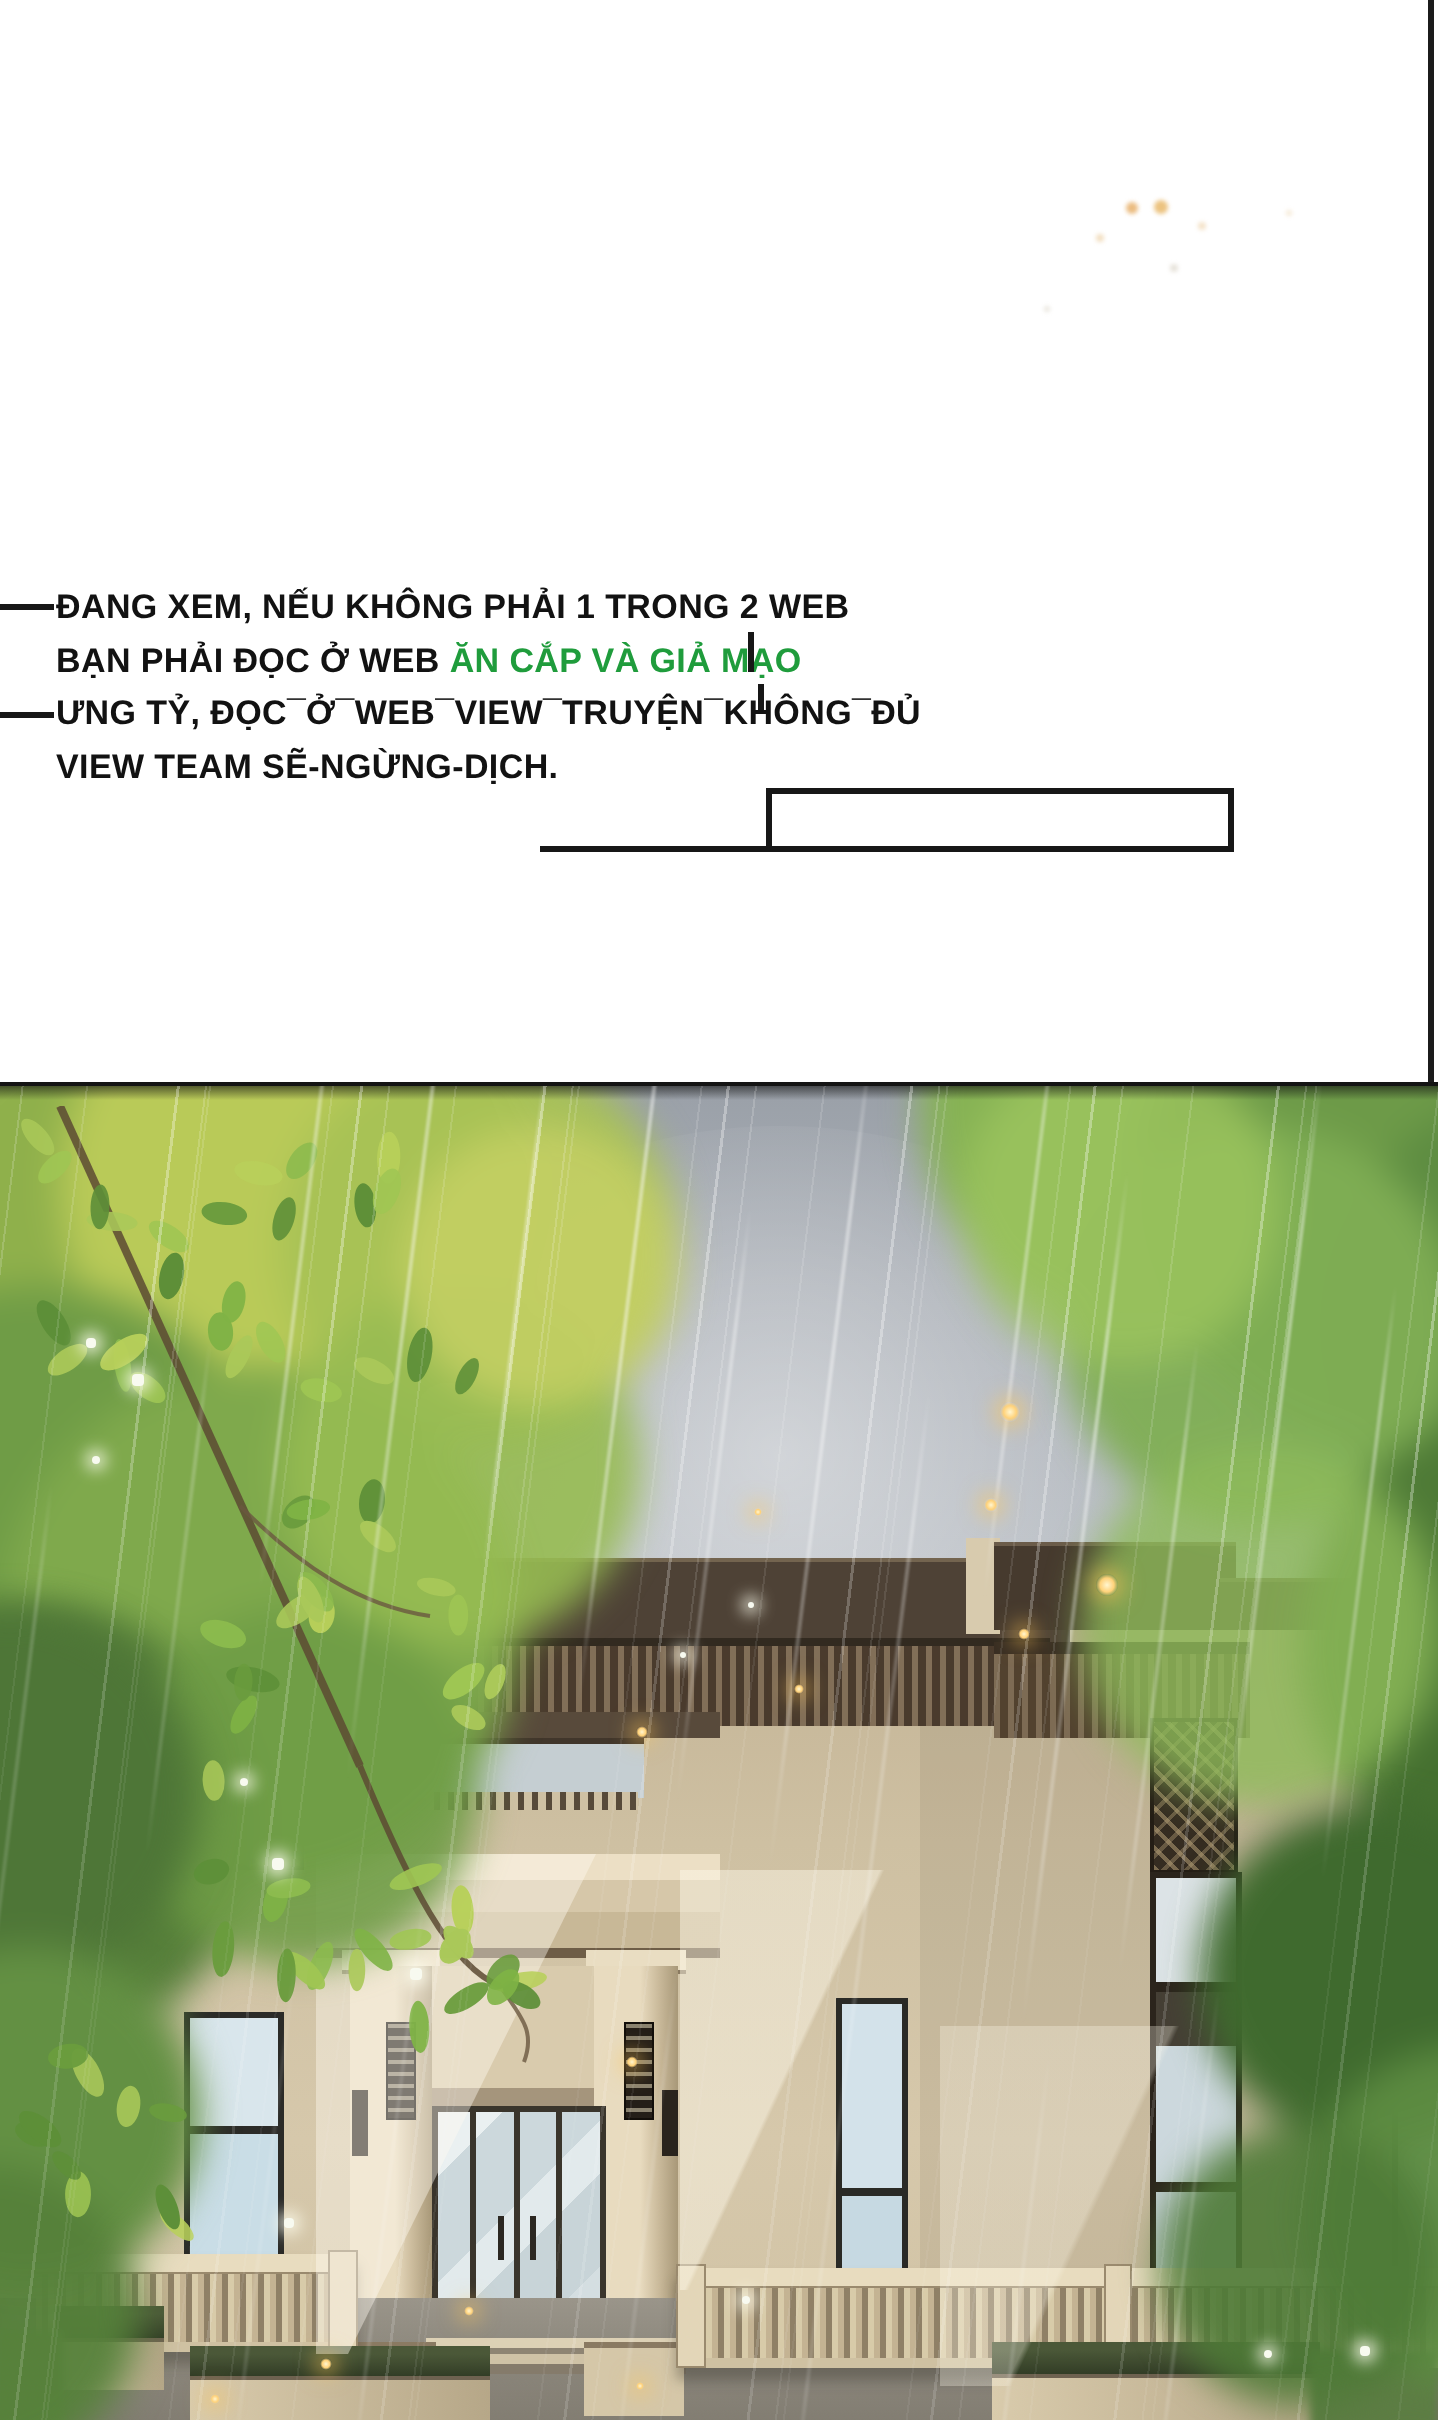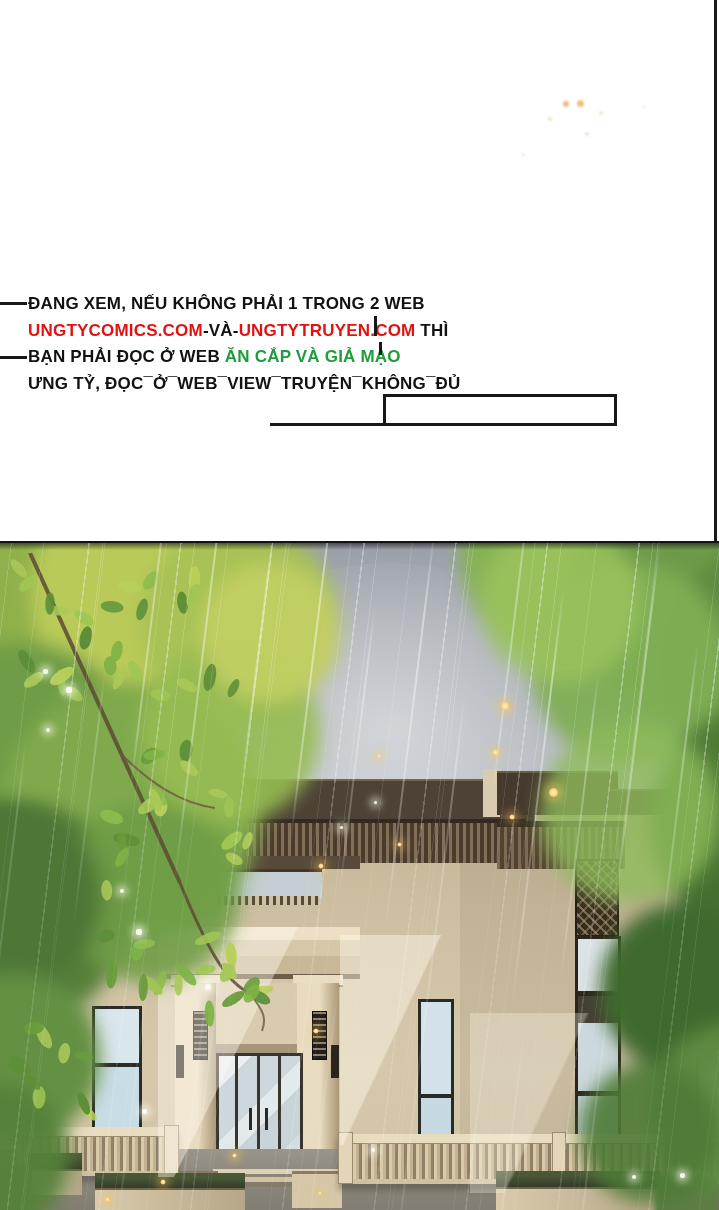--- a/index.html
+++ b/index.html
@@ -150,23 +150,23 @@
   <div class="hline rule-l1"></div>
   <div class="hline rule-l3"></div>
   <div class="notice-box"></div>
   <div class="hline rule-ext"></div>
   <div class="vtick tick1"></div>
   <div class="vtick tick2"></div>
   <div class="right-border"></div>
 
   <div class="notice">
     <div class="ln">ĐANG XEM, NẾU KHÔNG PHẢI 1 TRONG 2 WEB</div>
-    <div class="ln"><span class="url">UNGTYCOMICS.COM</span><span>-VÀ-</span><span class="url">UNGTYTRUYEN.COM</span><span> THÌ</span></div>
     <div class="ln"><span>BẠN PHẢI ĐỌC Ở WEB </span><span class="warn">ĂN CẮP VÀ GIẢ MẠO</span></div>
     <div class="ln">ƯNG TỶ, ĐỌC¯Ở¯WEB¯VIEW¯TRUYỆN¯KHÔNG¯ĐỦ</div>
+    <div class="ln">VIEW TEAM SẼ-NGỪNG-DỊCH.</div>
   </div>
 
   <div id="white-sparks">
       <div class="spark" style="left: 563px; top: 101px; width: 6px; height: 6px; background: rgba(232, 176, 106, 0.85);"></div>
       <div class="spark" style="left: 577px; top: 100px; width: 7px; height: 7px; background: rgba(234, 188, 114, 0.9);"></div>
       <div class="spark" style="left: 548px; top: 117px; width: 4px; height: 4px; background: rgba(230, 190, 130, 0.5);"></div>
       <div class="spark" style="left: 599px; top: 111px; width: 4px; height: 4px; background: rgba(230, 190, 130, 0.45);"></div>
       <div class="spark" style="left: 585px; top: 132px; width: 4px; height: 4px; background: rgba(200, 190, 170, 0.45);"></div>
       <div class="spark" style="left: 522px; top: 153px; width: 3px; height: 3px; background: rgba(200, 190, 170, 0.4);"></div>
       <div class="spark" style="left: 643px; top: 105px; width: 3px; height: 3px; background: rgba(230, 200, 150, 0.4);"></div>

